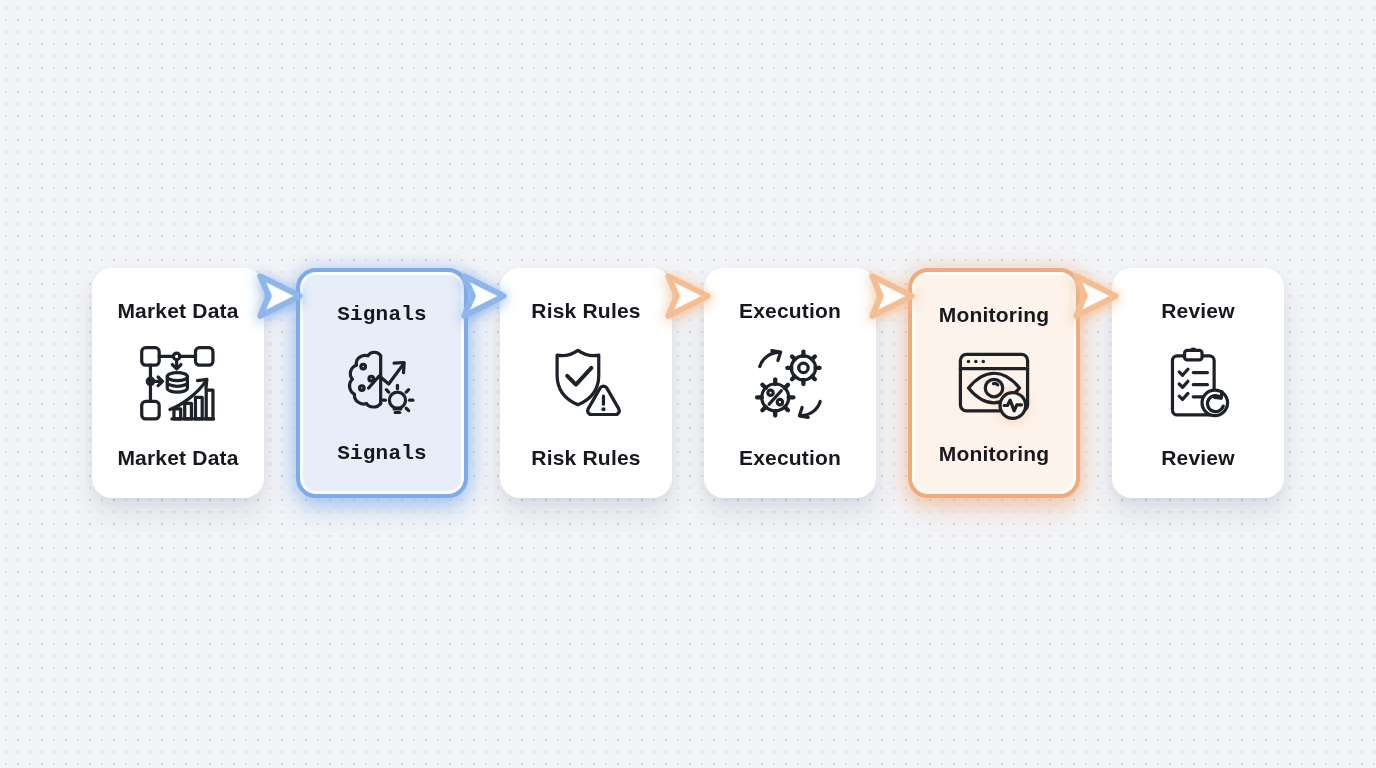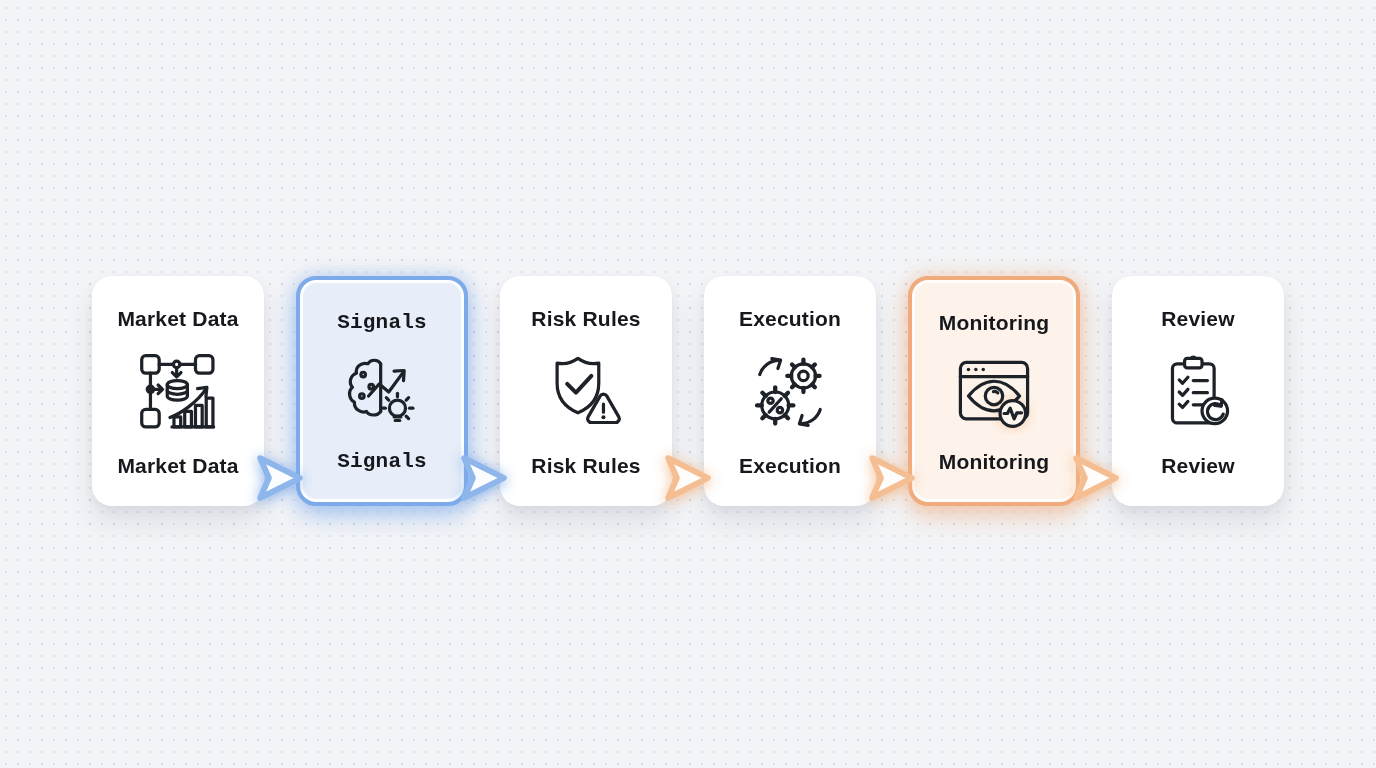--- a/index.html
+++ b/index.html
@@ -11,21 +11,21 @@
     position:relative;width:1376px;height:768px;
     background-color:#f3f4f7;
     background-image:
       radial-gradient(#ced2db 1.3px, transparent 1.3px),
       radial-gradient(#dde0e6 1.1px, transparent 1.1px);
     background-size:24px 24px,12px 12px;
     background-position:6px 8px,0 2px;
   }
   .flow{
     position:absolute;left:92px;top:268px;
-    display:flex;align-items:flex-end;
+    display:flex;align-items:flex-start;
   }
   .card{
     width:172px;height:230px;box-sizing:border-box;
     background:#ffffff;border-radius:20px;
     box-shadow:0 16px 26px rgba(40,50,75,.10), 0 4px 10px rgba(40,50,75,.05);
     display:flex;flex-direction:column;align-items:center;justify-content:space-between;
     padding:30px 8px 28px 8px;
     position:relative;z-index:1;
   }
   .card.blue{
@@ -33,21 +33,20 @@
     box-shadow:inset 0 0 0 3px rgba(255,255,255,.9),
                0 10px 24px rgba(125,171,233,.55),
                0 0 18px rgba(125,171,233,.40);
     font-family:Liberation Mono, monospace;
   }
   .card.orange{
     background:#fdf3ea;border:4px solid #f0ab7c;
     box-shadow:inset 0 0 0 3px rgba(255,255,255,.9),
                0 10px 24px rgba(240,171,124,.50),
                0 0 18px rgba(240,171,124,.38);
-    margin-top:8px;
   }
   .card-title{
     font-size:21px;font-weight:600;color:#16181d;letter-spacing:.2px;
     line-height:1.2;text-align:center;white-space:nowrap;
   }
   .icon{width:86px;height:86px;display:flex;align-items:center;justify-content:center;}
   .icon svg{width:100%;height:100%;}
   .arrow{
     width:56px;height:56px;margin:0 -12px;z-index:3;position:relative;
     display:flex;align-items:center;justify-content:center;flex:none;

